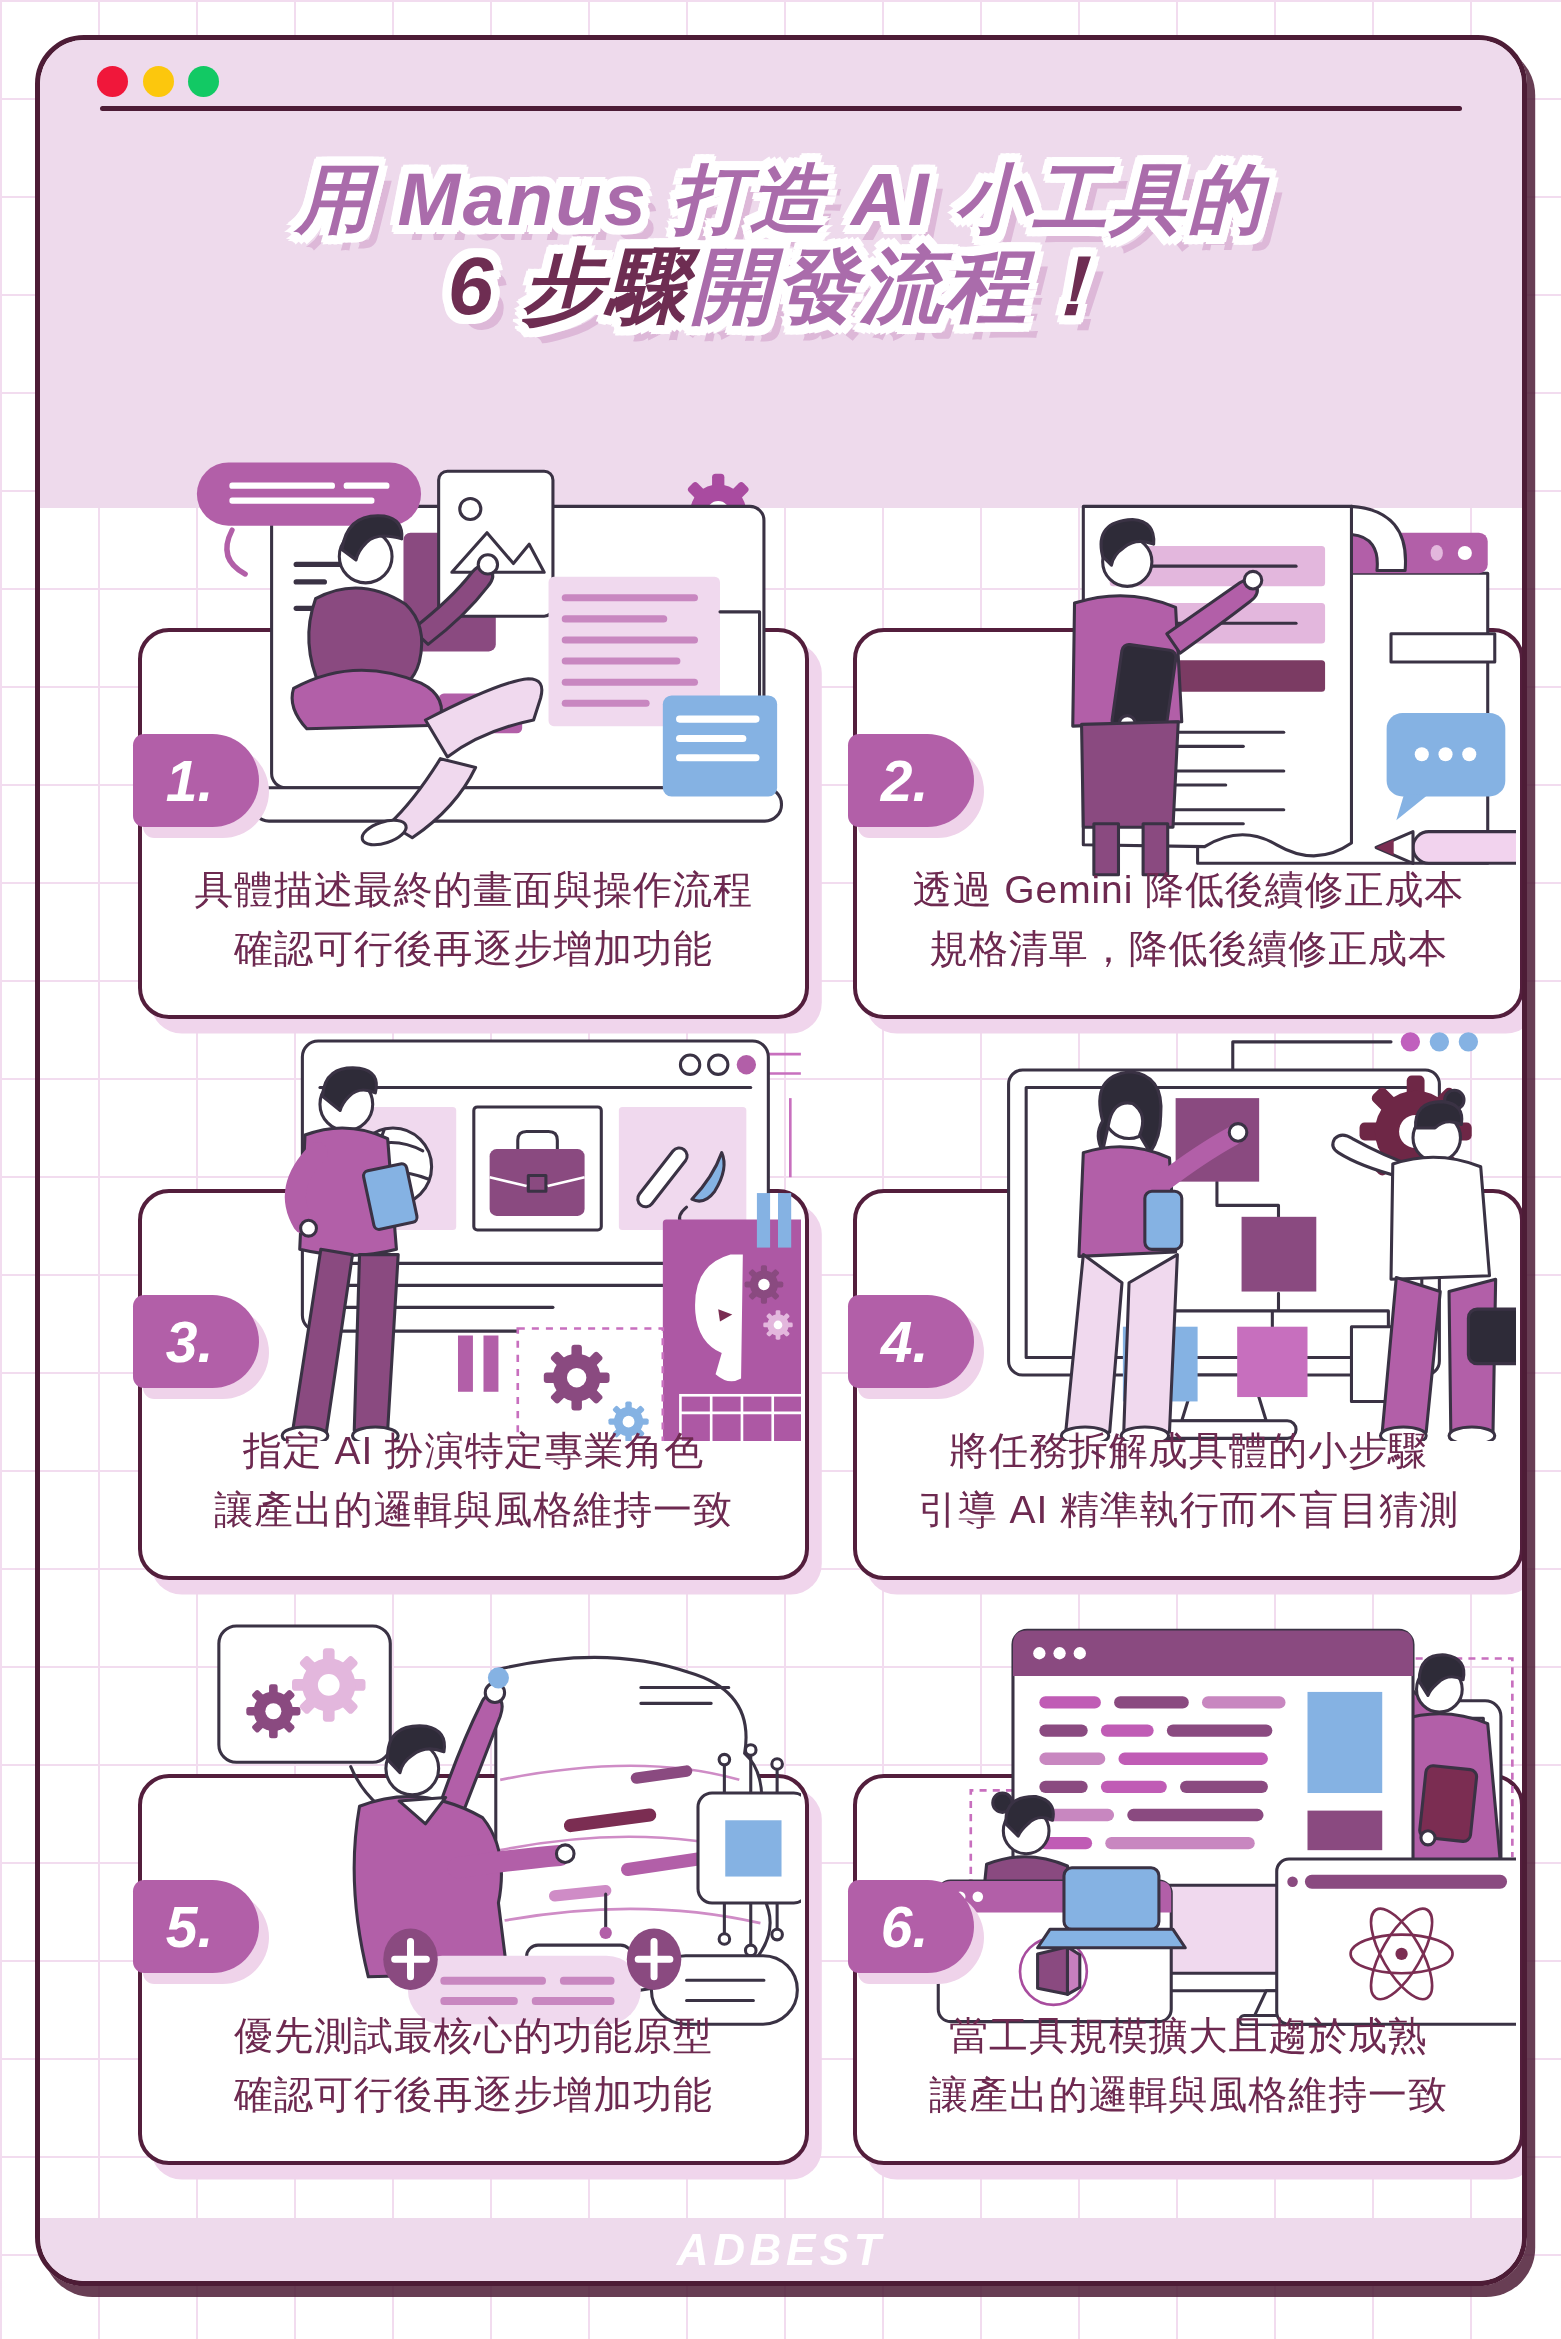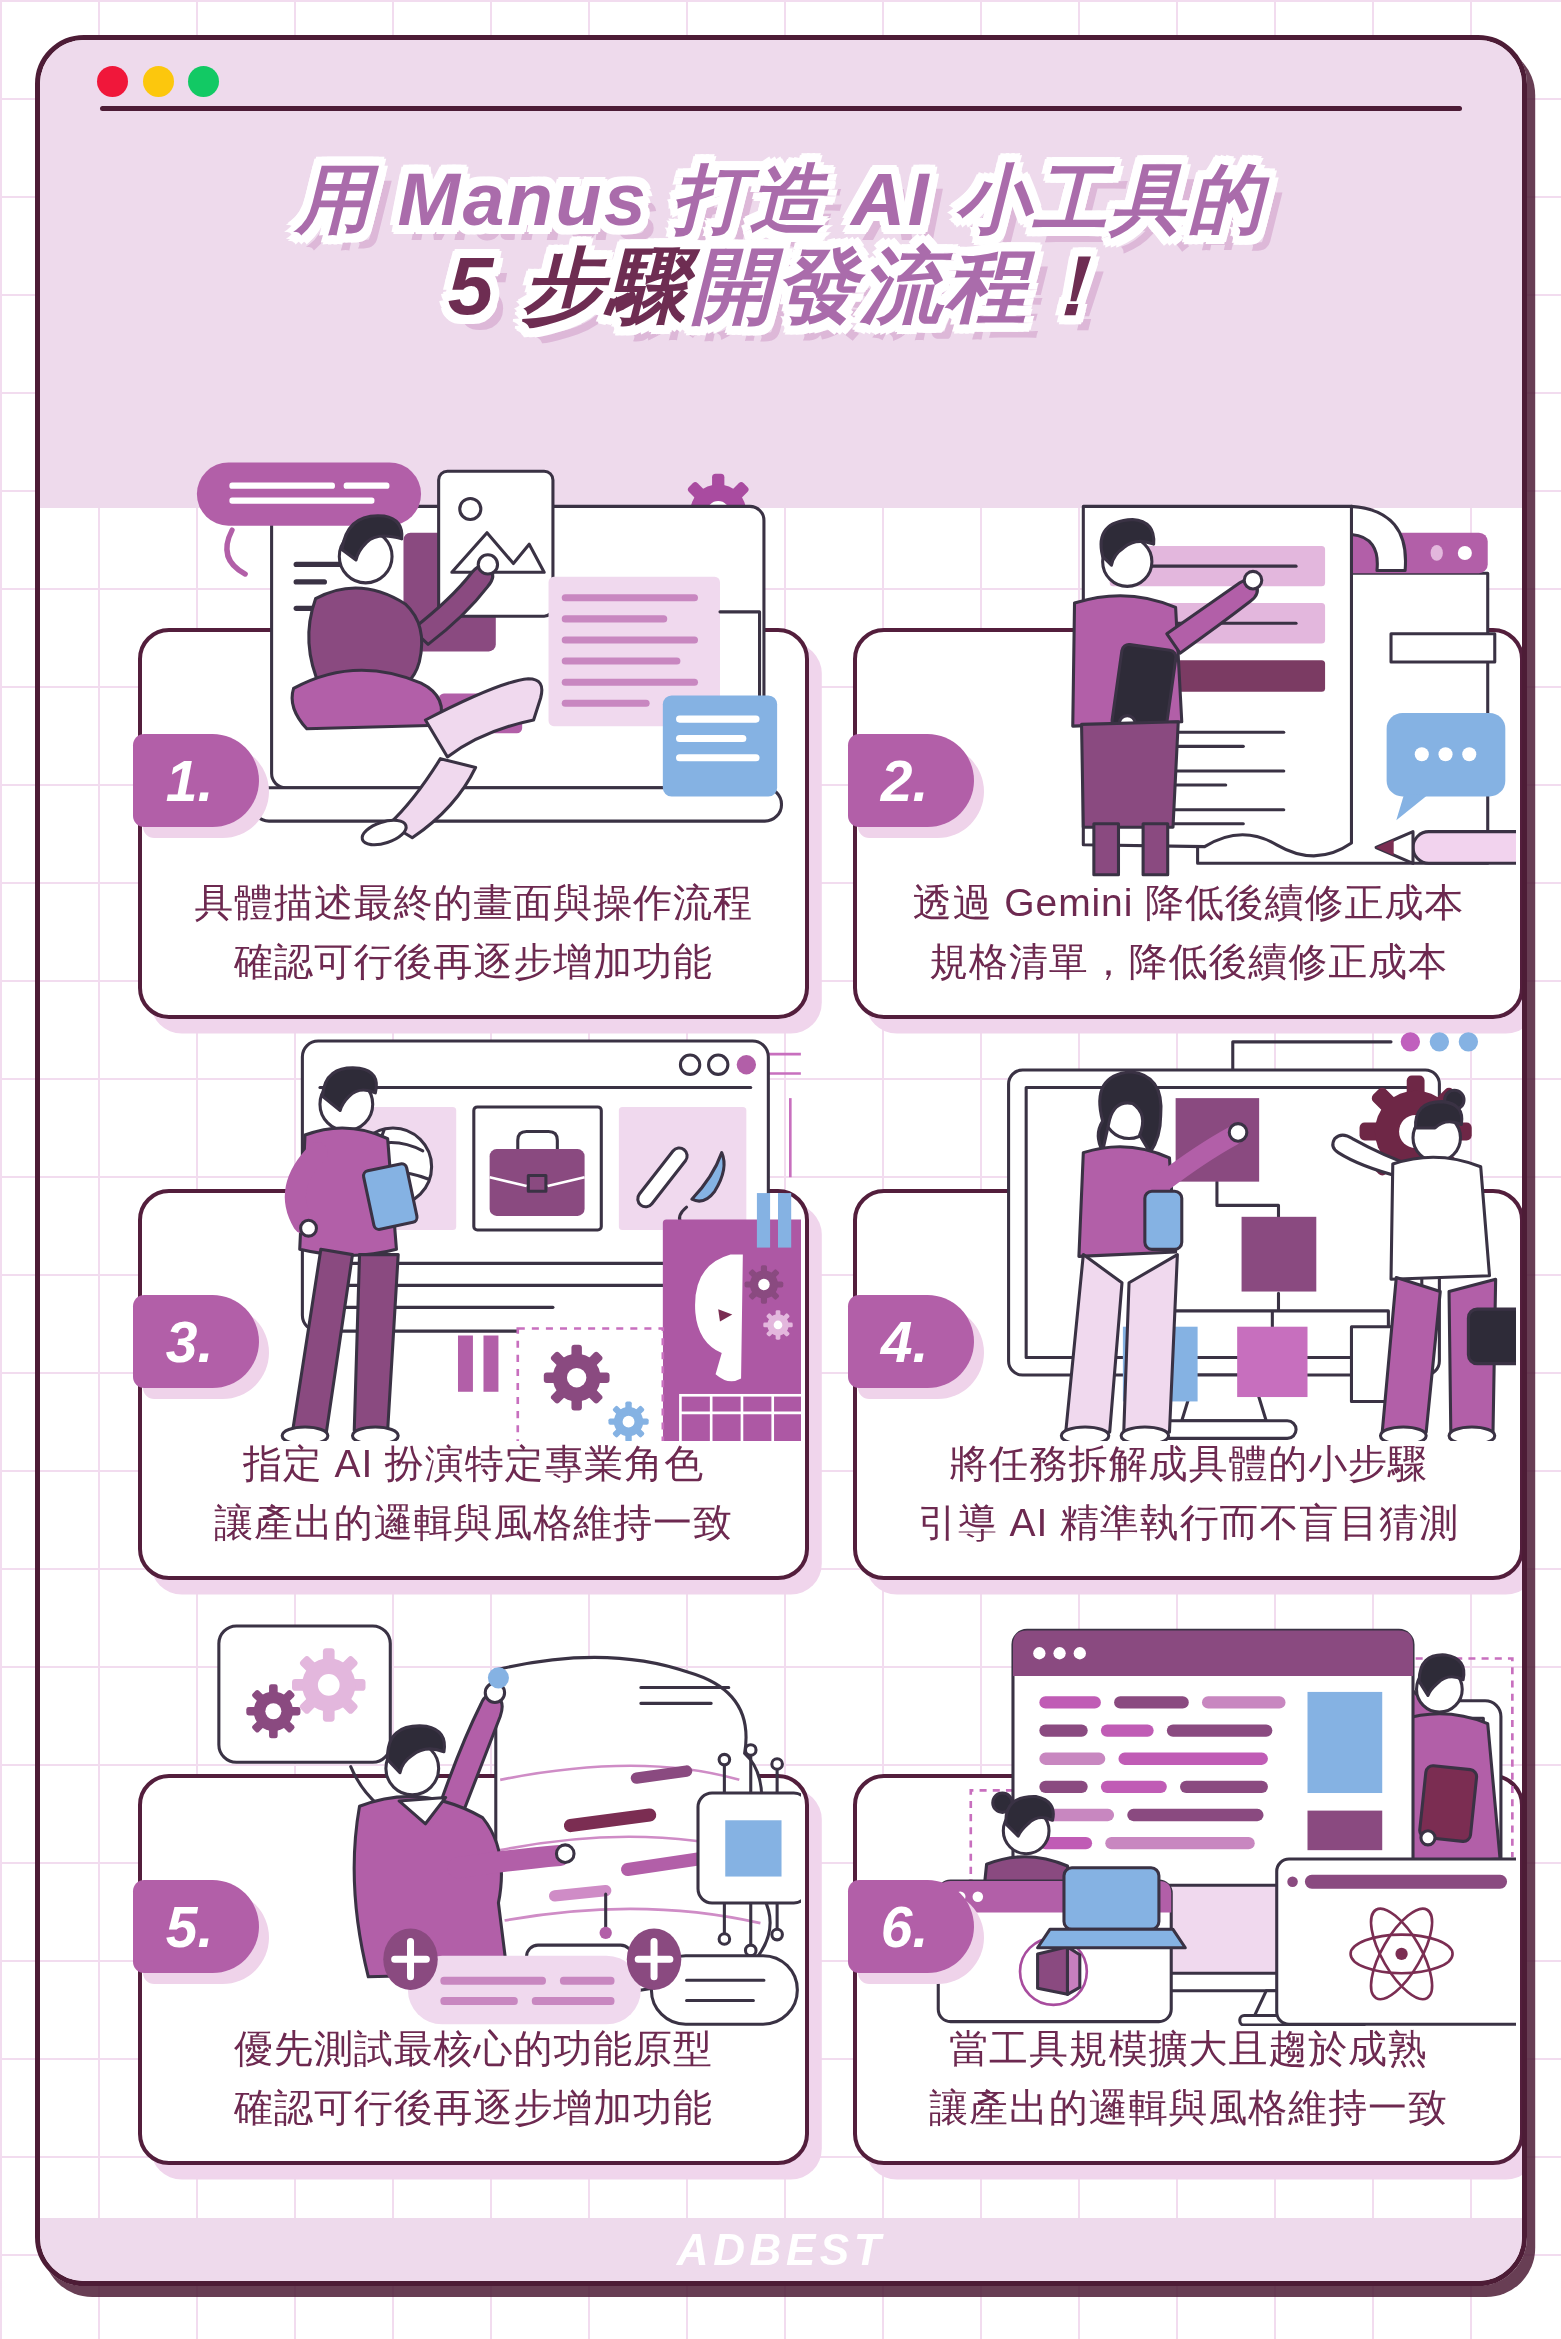--- a/index.html
+++ b/index.html
@@ -52,21 +52,21 @@
   .illo{position:absolute;left:3.7px;right:3.7px;top:-174px;bottom:135px;z-index:2;}
   .illo svg{width:100%;height:100%;display:block;}
   .badge{
     position:absolute;left:-9.1px;top:102px;width:126px;height:93px;
     background:#b25fa8;border-radius:12.8px 53px 53px 12.8px;
     box-shadow:10px 11px 0 #efd3ea;z-index:3;
     display:flex;align-items:center;justify-content:center;
   }
   .badge span{color:#fff;font-style:italic;font-weight:bold;font-size:57px;padding-right:12.8px;}
   .card-text{
-    position:absolute;left:0;right:0;bottom:20px;margin:4px;z-index:2;
+    position:absolute;left:0;right:0;bottom:20px;margin:17px;z-index:2;
     text-align:center;color:#6d2950;font-size:39px;line-height:1.5;letter-spacing:0.9px;
   }
   
   .footer{
     position:absolute;left:0;right:0;bottom:0;height:63px;background:#eedaec;
     display:flex;align-items:center;justify-content:center;
   }
   .brand{color:#fff;font-style:italic;font-weight:bold;font-size:44px;letter-spacing:4.6px;}
   
   svg .k{stroke:#3a3244;stroke-width:3.5;fill:none;stroke-linecap:round;stroke-linejoin:round;}
@@ -79,21 +79,21 @@
 
   <div class="header">
     <div class="dots">
       <span class="dot red"></span>
       <span class="dot yellow"></span>
       <span class="dot green"></span>
     </div>
     <div class="divider"></div>
     <div class="titles">
       <h1 class="title-l1">用 Manus 打造 AI 小工具的</h1>
-      <h1 class="title-l2"><span class="dark">5 步驟</span><span class="purple">開發流程</span><span class="dark">！</span></h1>
+      <h1 class="title-l2"><span class="dark">6 步驟</span><span class="purple">開發流程</span><span class="dark">！</span></h1>
     </div>
   </div>
 
   <section class="card c1">
     <div class="illo">
       <svg viewBox="0 0 740 480" preserveAspectRatio="xMidYMax meet">
         <defs>
           <g id="gear8">
             <g fill="currentColor">
               <rect x="-7" y="-44" width="14" height="20" rx="4"></rect>

